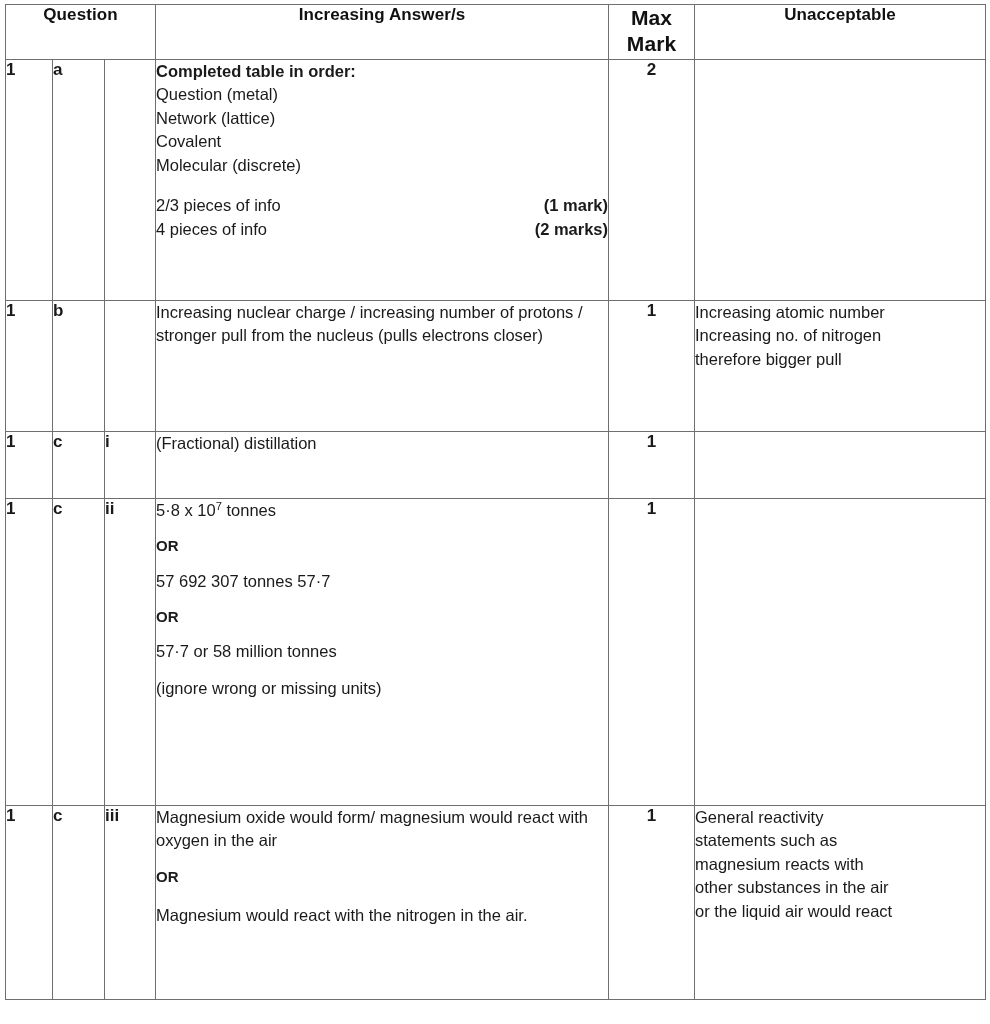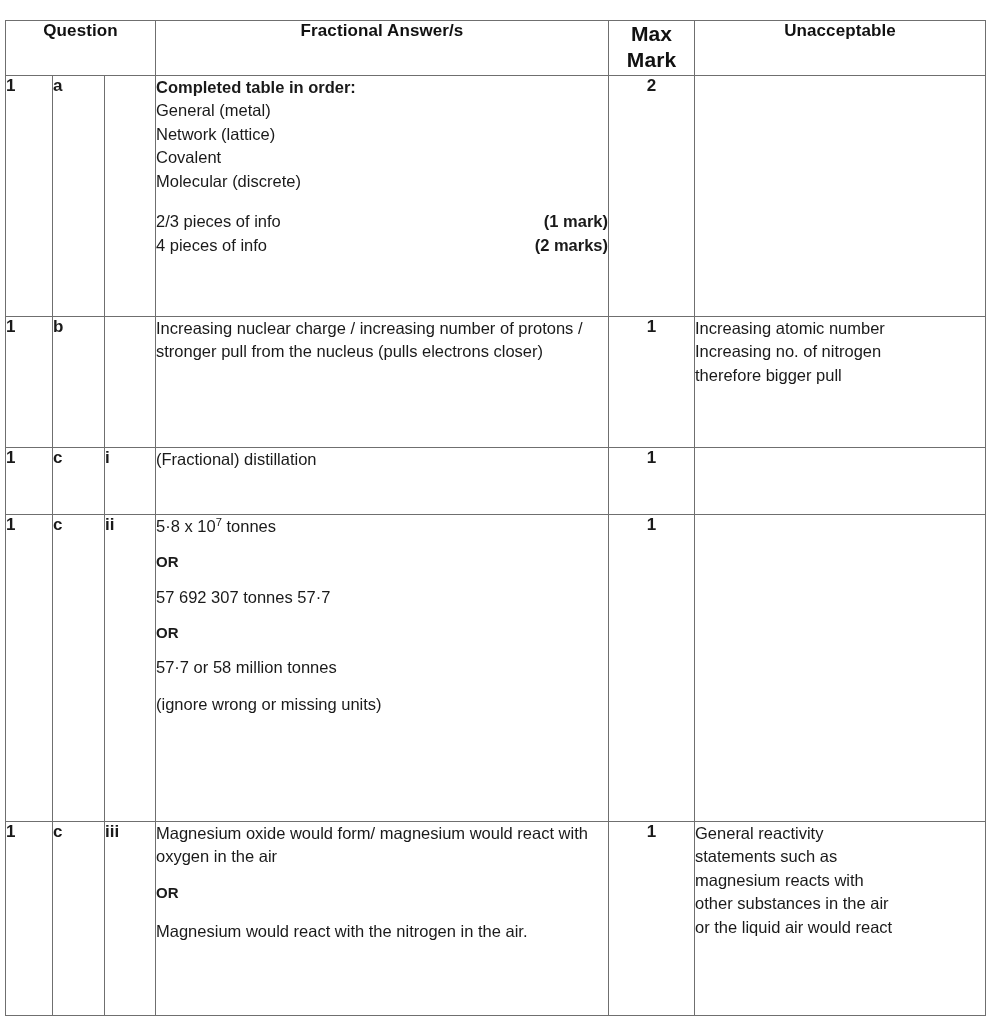--- a/index.html
+++ b/index.html
@@ -12,21 +12,21 @@
     height: 1024px;
     font-family: "Liberation Sans", sans-serif;
     color: #1a1a1a;
     -webkit-font-smoothing: antialiased;
   }
   .page {
     position: relative;
     width: 990px;
     height: 724px;
     box-sizing: border-box;
-    padding: 20px 5px 0 5px;
+    padding: 4px 5px 0 5px;
   }
   table.ms {
     width: 980px;
     border-collapse: collapse;
     table-layout: fixed;
     background: #ffffff;
   }
   table.ms td, table.ms th {
     border: 1px solid #6f6f6f;
     vertical-align: top;
@@ -123,37 +123,37 @@
       <col class="c-q1">
         <col class="c-q2">
         <col class="c-q3">
       <col class="c-ans">
         <col class="c-max">
         <col class="c-unacc">
     </colgroup>
     <thead>
       <tr>
         <th class="h-question" colspan="3">Question</th>
-        <th class="h-answer">Fractional Answer/s</th>
+        <th class="h-answer">Increasing Answer/s</th>
         <th class="h-max">
           <span class="plain-line">Max</span>
           <span class="plain-line">Mark</span>
         </th>
         <th class="h-unacc">Unacceptable</th>
       </tr>
     </thead>
     <tbody>
 
       <tr class="r-1a">
         <td class="qnum">1</td>
         <td class="qpart">a</td>
         <td class="qsub"></td>
         <td class="answer">
           <span class="plain-line bold">Completed table in order:</span>
-          <span class="plain-line">General (metal)</span>
+          <span class="plain-line">Question (metal)</span>
           <span class="plain-line">Network (lattice)</span>
           <span class="plain-line">Covalent</span>
           <span class="plain-line">Molecular (discrete)</span>
           <span class="gap"></span>
           <span class="markline">
             <span class="mtext">2/3 pieces of info</span>
             <span class="mval">(1 mark)</span>
           </span>
           <span class="markline">
             <span class="mtext">4 pieces of info</span>

